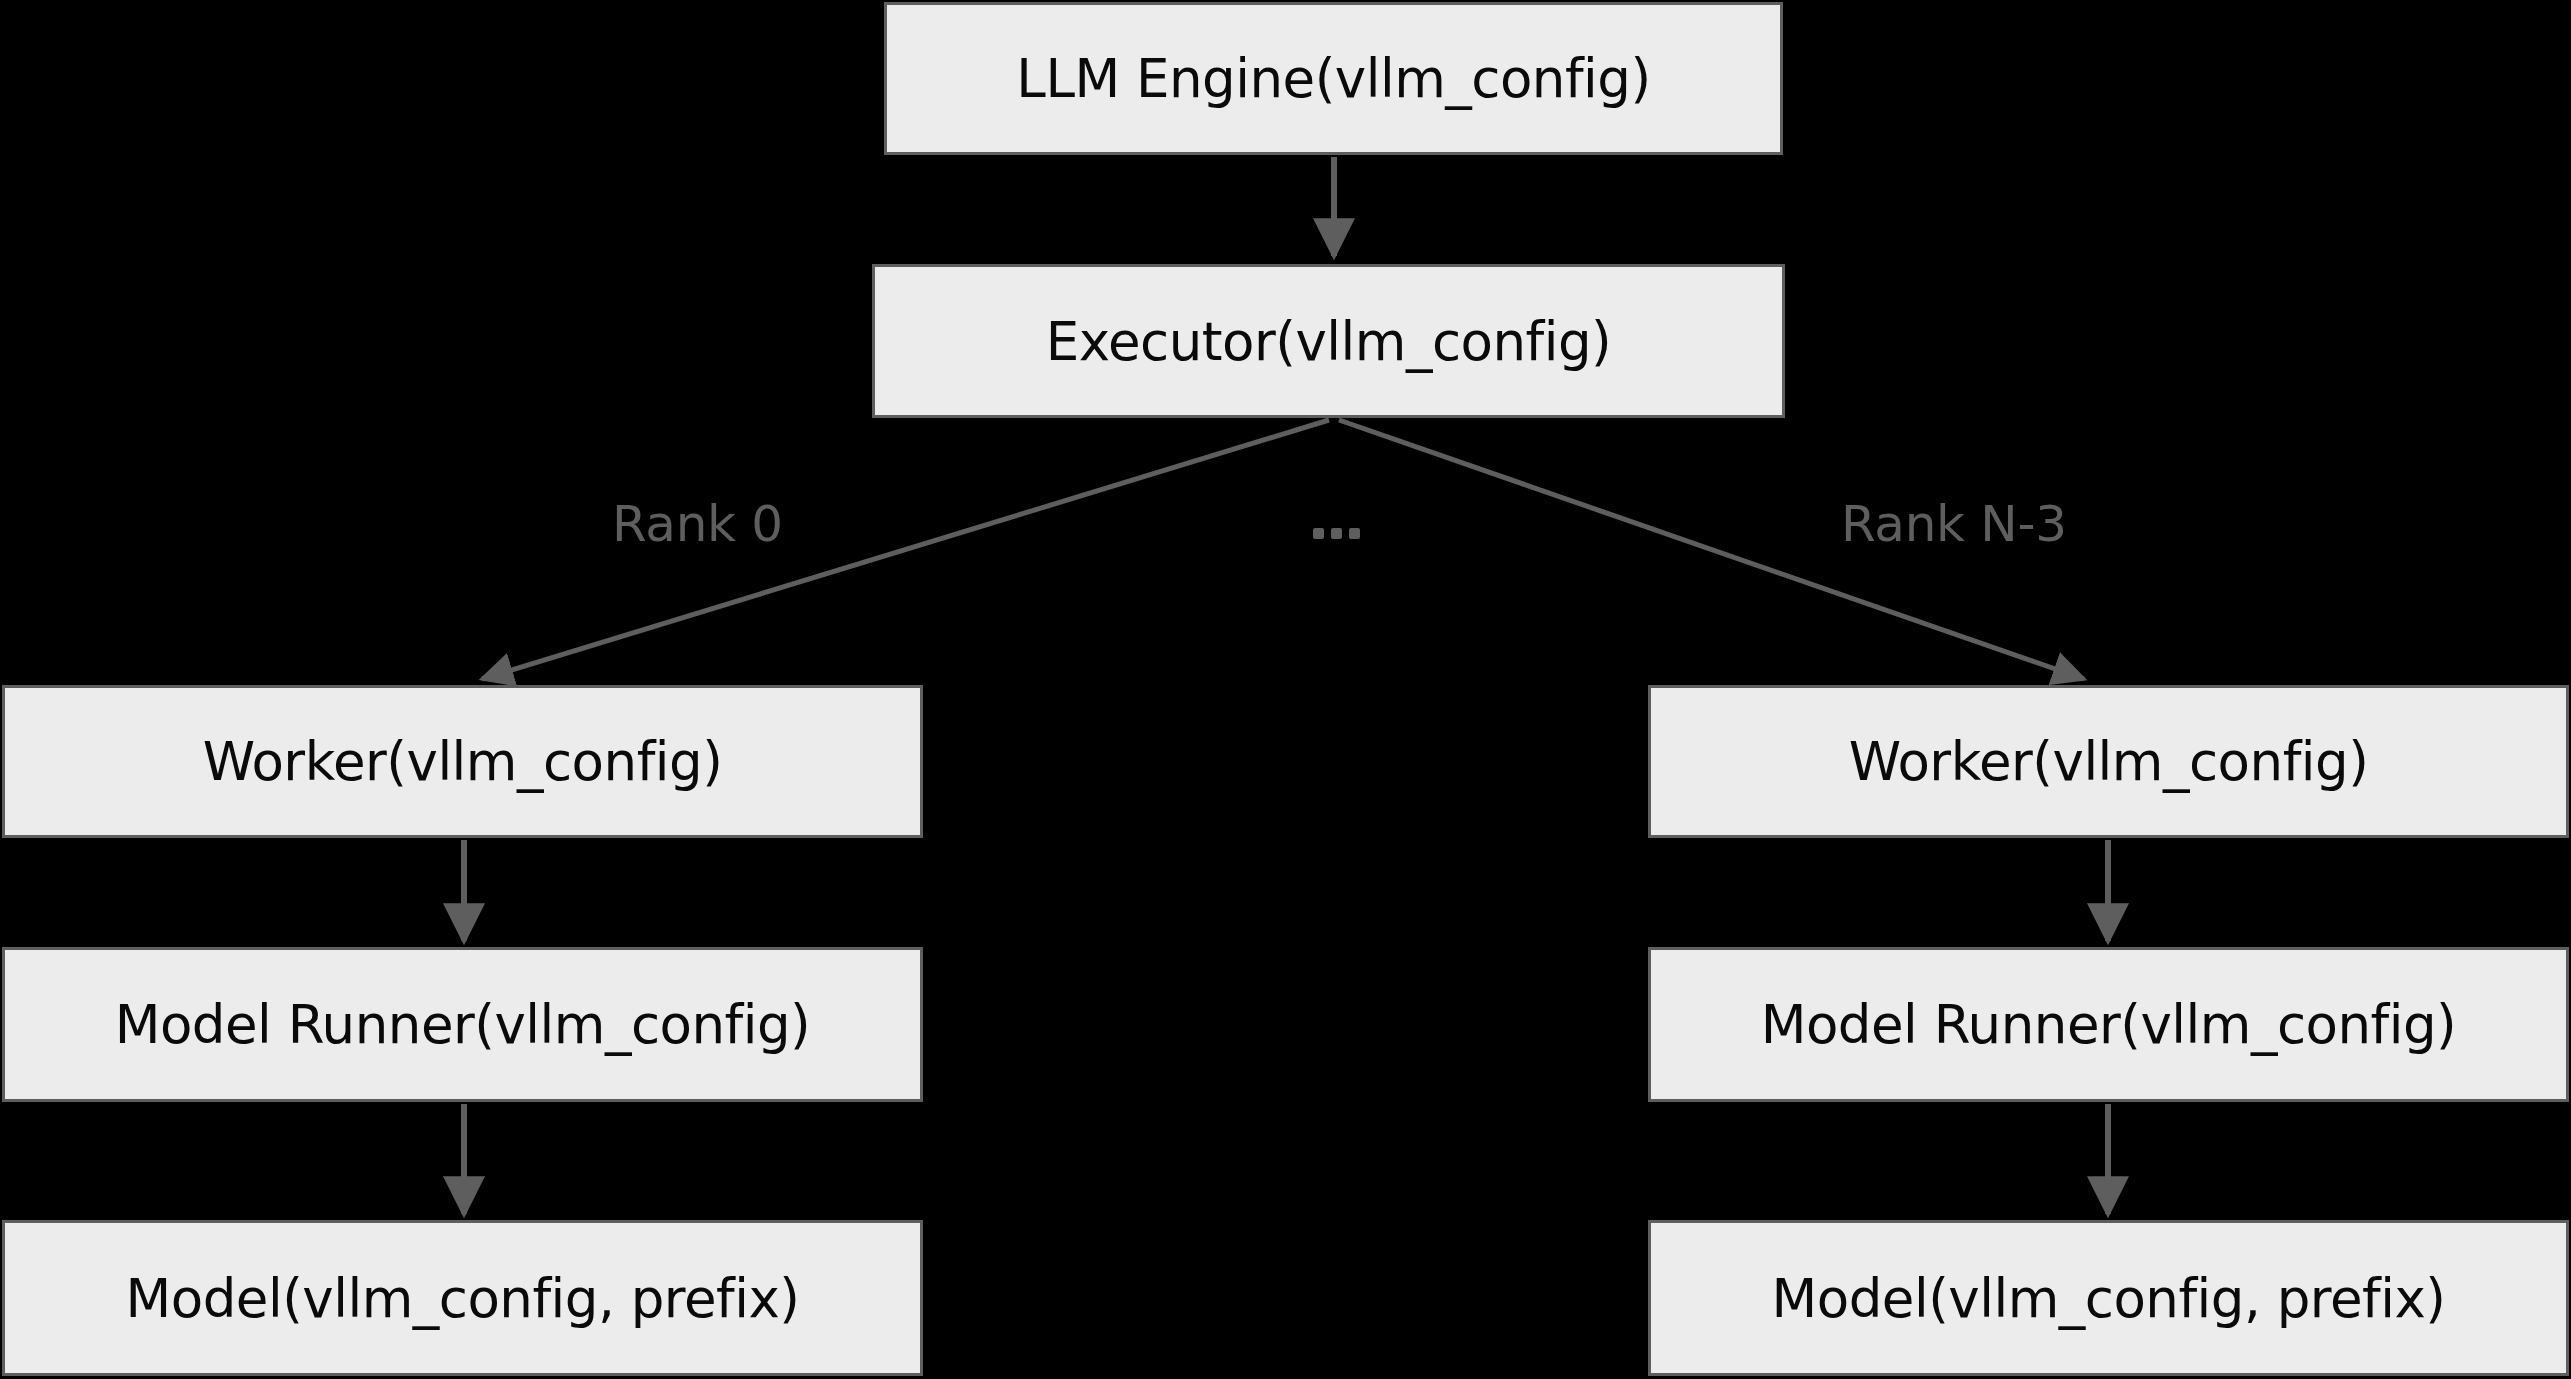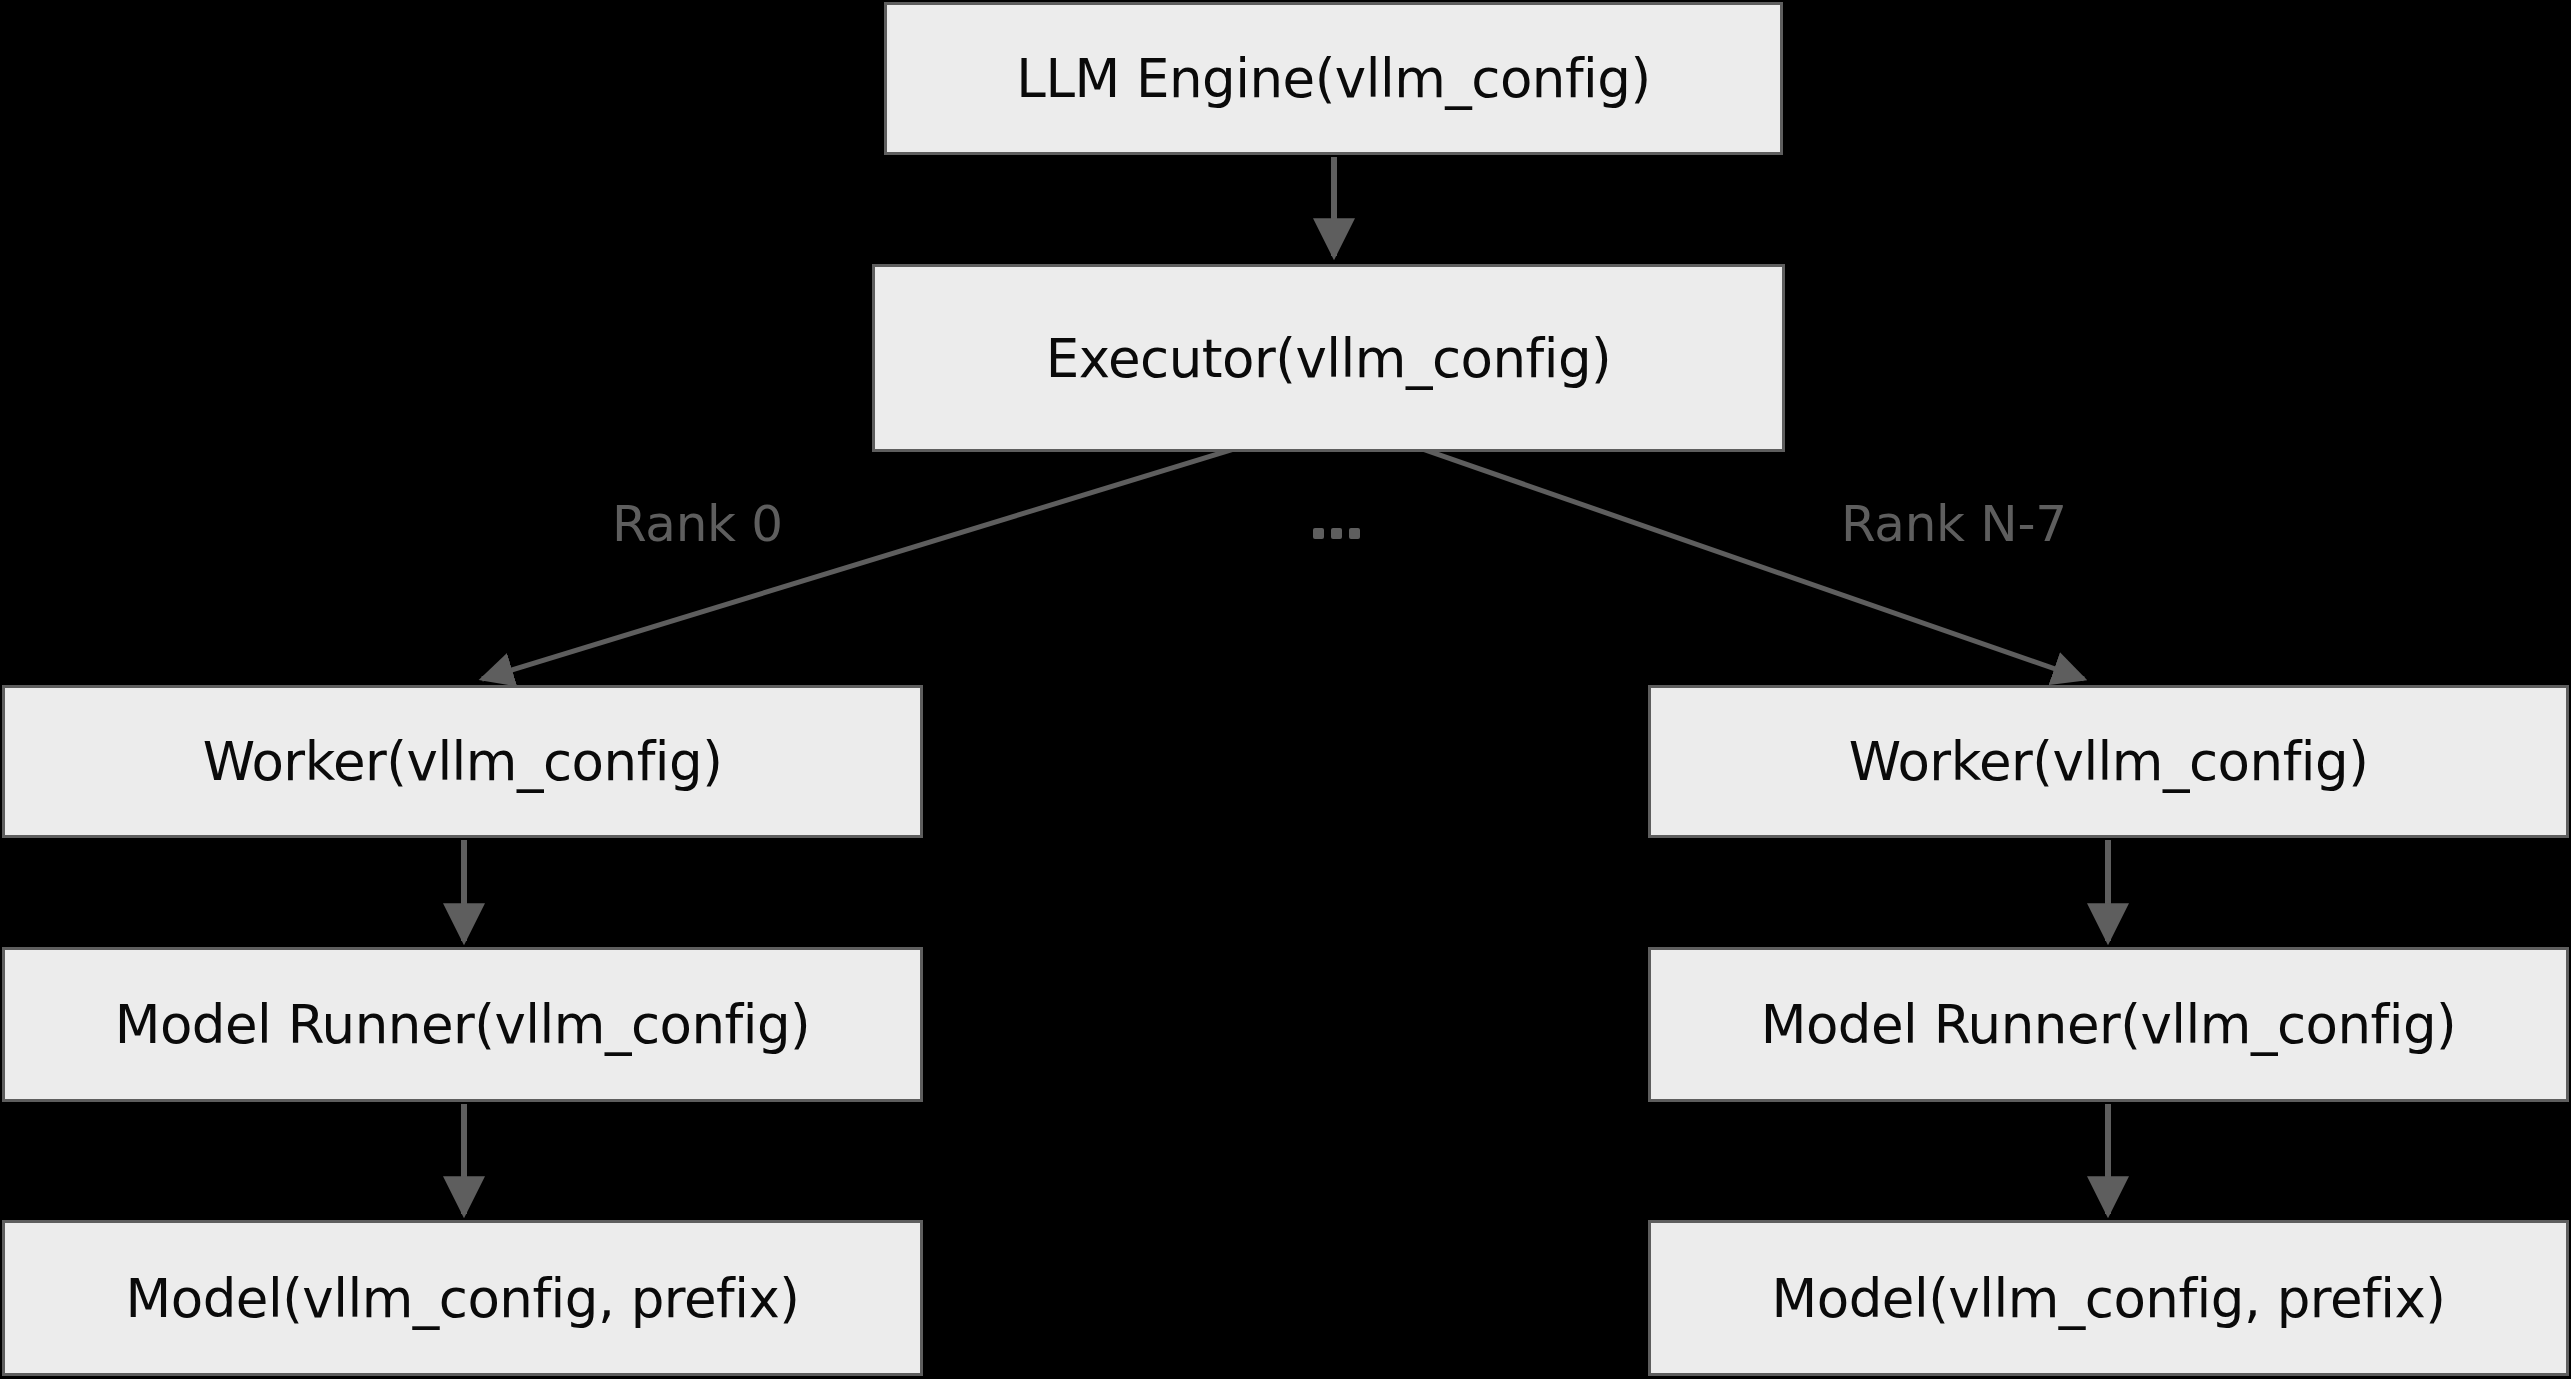--- a/index.html
+++ b/index.html
@@ -98,21 +98,21 @@
 
     <g>
       <line x1="2108" y1="1104" x2="2108" y2="1214" stroke="#5E5E5E" stroke-width="6" marker-end="url(#arrow)"></line>
     </g>
   </svg>
 
   <div class="node" style="left:884px; top:2px; width:899px; height:153px;">
     <span>LLM Engine(vllm_config)</span>
   </div>
 
-  <div class="node" style="left:872px; top:264px; width:913px; height:188px;">
+  <div class="node" style="left:872px; top:264px; width:913px; height:154px;">
     <span>Executor(vllm_config)</span>
   </div>
 
   <div class="node" style="left:2px; top:685px; width:921px; height:153px;">
     <span>Worker(vllm_config)</span>
   </div>
 
   <div class="node" style="left:2px; top:947px; width:921px; height:155px;">
     <span>Model Runner(vllm_config)</span>
   </div>
@@ -134,15 +134,15 @@
   </div>
 
   <div class="edge-label" style="left:612px; top:495px;text-align:right;">Rank 0</div>
 
   <div class="ellipsis" style="left:1313px; top:528px;" title="...">
     <i></i>
     <i></i>
     <i></i>
   </div>
 
-  <div class="edge-label" style="left:1841px; top:495px;">Rank N-7</div>
+  <div class="edge-label" style="left:1841px; top:495px;">Rank N-3</div>
 
 </div>
 
 </body></html>

